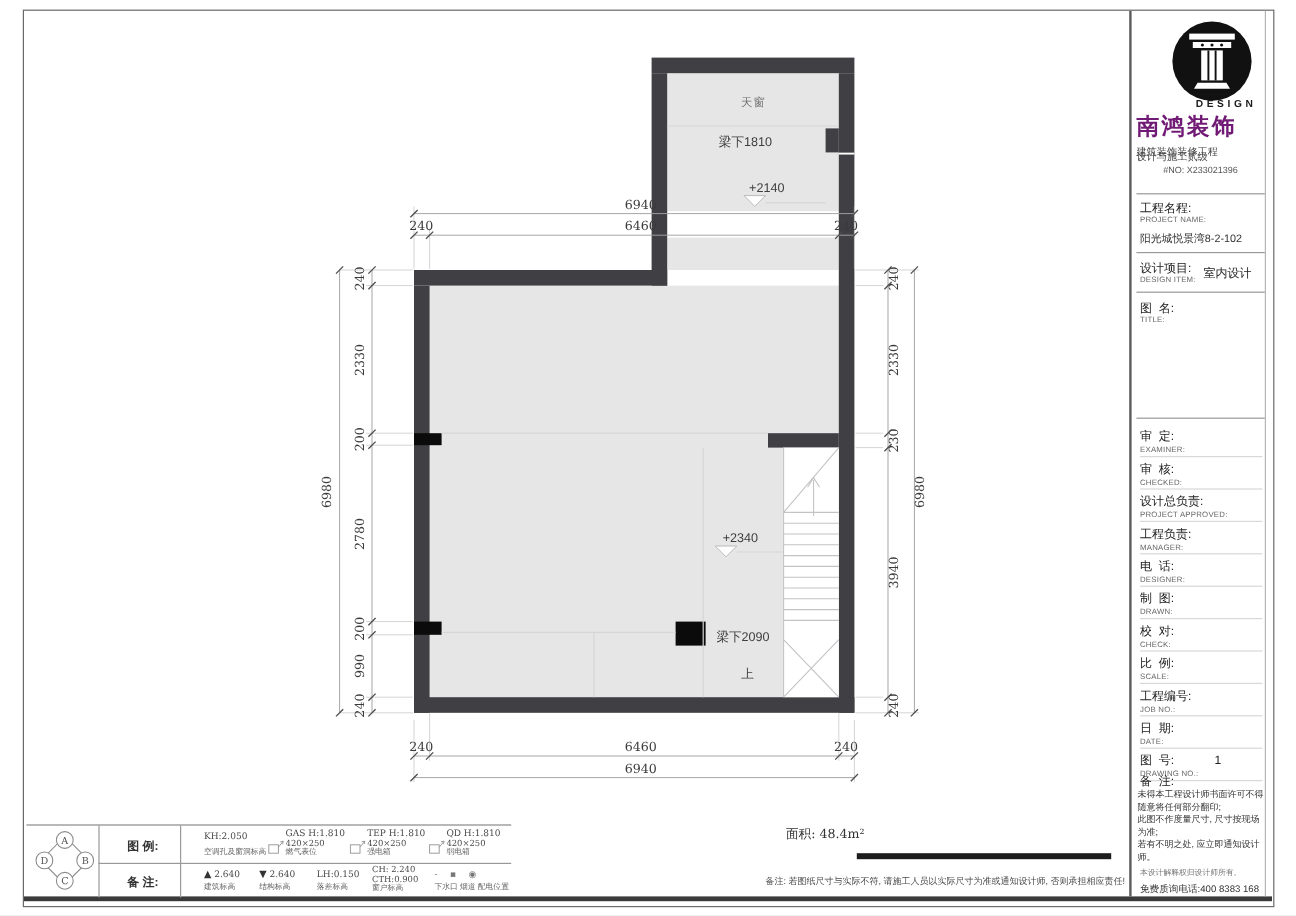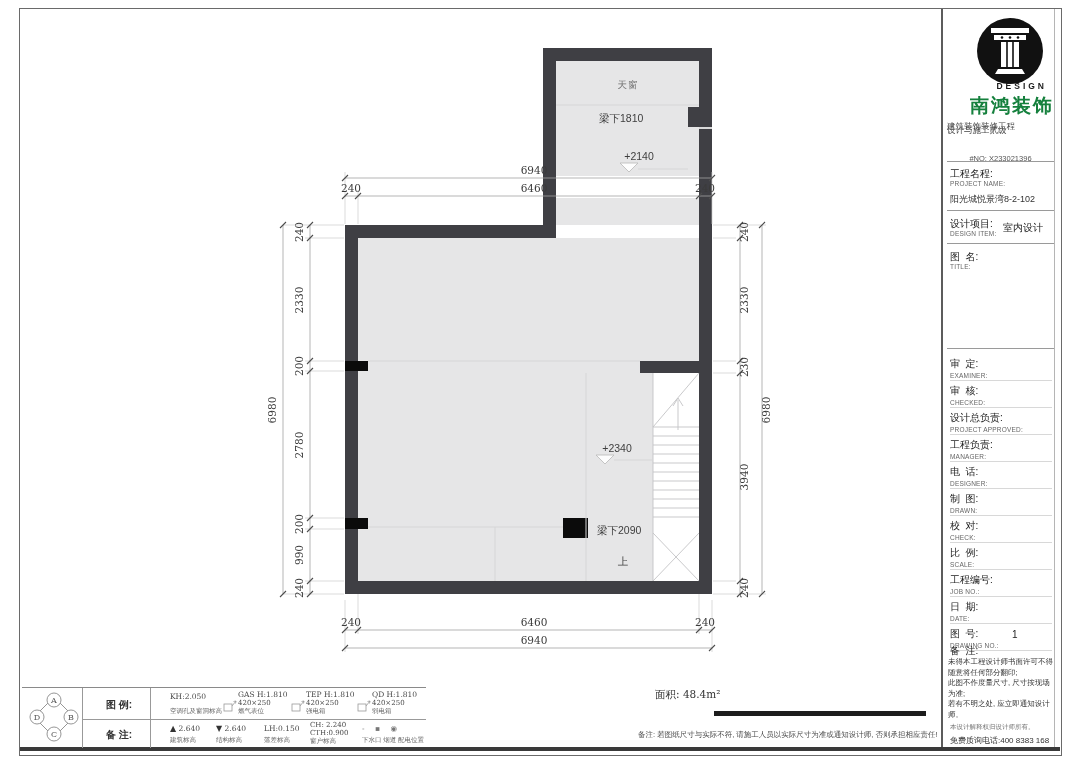--- a/index.html
+++ b/index.html
@@ -42,22 +42,22 @@
   
   .area-label{position:absolute;left:655px;top:688px;font-family:"DejaVu Serif",serif;
       font-size:10.5px;color:#333;white-space:nowrap;}
   .sheet-title{position:absolute;left:740px;top:682px;font-size:20px;font-weight:bold;
       letter-spacing:2.5px;color:#181818;white-space:nowrap;}
   .title-underline{position:absolute;left:714px;top:711px;width:212px;height:5px;background:#1d1d1d;}
   .footer-note{position:absolute;left:638px;top:730px;font-size:7.5px;color:#4a4a4a;white-space:nowrap;}
   
   .tb{position:absolute;left:943px;top:9px;width:112px;height:738px;font-family:"Liberation Sans",sans-serif;}
   .tb .sep{position:absolute;left:4px;width:107px;height:1px;background:#9a9a9a;}
-  .tb-brand{position:absolute;left:4px;top:84px;width:107px;text-align:right;font-size:19px;
-      font-weight:bold;letter-spacing:2px;color:#15803d;}
+  .tb-brand{position:absolute;left:4px;top:84px;width:107px;text-align:left;font-size:19px;
+      font-weight:bold;letter-spacing:2px;color:#701a75;}
   .tb-design{position:absolute;left:4px;top:72px;width:100px;text-align:right;font-size:8.5px;
       font-weight:bold;letter-spacing:3px;color:#1a1a1a;}
   .tb-cert{position:absolute;left:4px;width:107px;font-size:8.5px;color:#444;white-space:nowrap;}
   .tb-certno{position:absolute;left:4px;width:107px;text-align:center;font-size:7.5px;color:#555;white-space:nowrap;}
   .fld-cn{font-size:10px;font-weight:normal;color:#222;}
   .fld-en{font-size:6.5px;color:#666;letter-spacing:0.2px;}
   .tb-rows{position:absolute;left:7px;top:345px;width:102px;}
   .tb-row{position:relative;height:26px;border-bottom:1px solid #d8d8d8;}
   .tb-row .fld-cn{display:block;padding-top:3px;}
   .tb-row .fld-en{display:block;margin-top:1px;}
@@ -235,21 +235,21 @@
       <circle cx="35" cy="21.5" r="1.3" fill="#111"></circle>
       <circle cx="43" cy="21.5" r="1.3" fill="#111"></circle>
       <rect x="26" y="26" width="18" height="25" fill="#fff"></rect>
       <path d="M32 26 V51 M38 26 V51" stroke="#111" stroke-width="1.6"></path>
       <path d="M23 53 H47 L50 58 H20 Z" fill="#fff"></path>
     </svg>
     <div class="tb-design">DESIGN</div>
     <div class="tb-brand">南鸿装饰</div>
     <div class="tb-cert" style="top:112px">建筑装饰装修工程</div>
     <div class="tb-cert" style="top:116px">设计与施工贰级</div>
-    <div class="tb-certno" style="top:145px">#NO: X233021396</div>
+    <div class="tb-certno" style="top:128px">#NO: X233021396</div>
 
     <div class="sep" style="top:152px"></div>
 
     <div class="abs fld-cn pre" style="left:7px;top:158px">工程名程:</div>
     <div class="abs fld-en" style="left:7px;top:171px">PROJECT NAME:</div>
     <div class="abs" style="left:7px;top:184px;font-size:9px;color:#333;white-space:nowrap">阳光城悦景湾8-2-102</div>
 
     <div class="sep" style="top:201px"></div>
 
     <div class="abs fld-cn pre" style="left:7px;top:208px">设计项目:</div>

